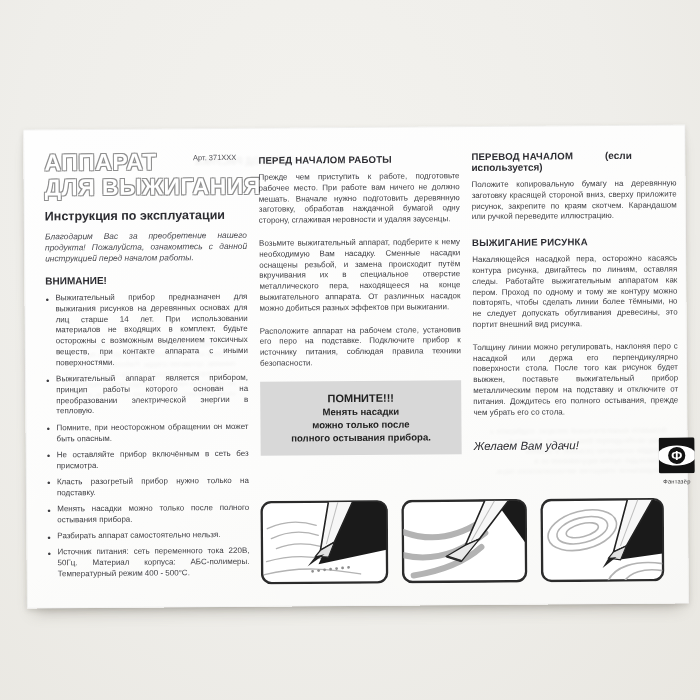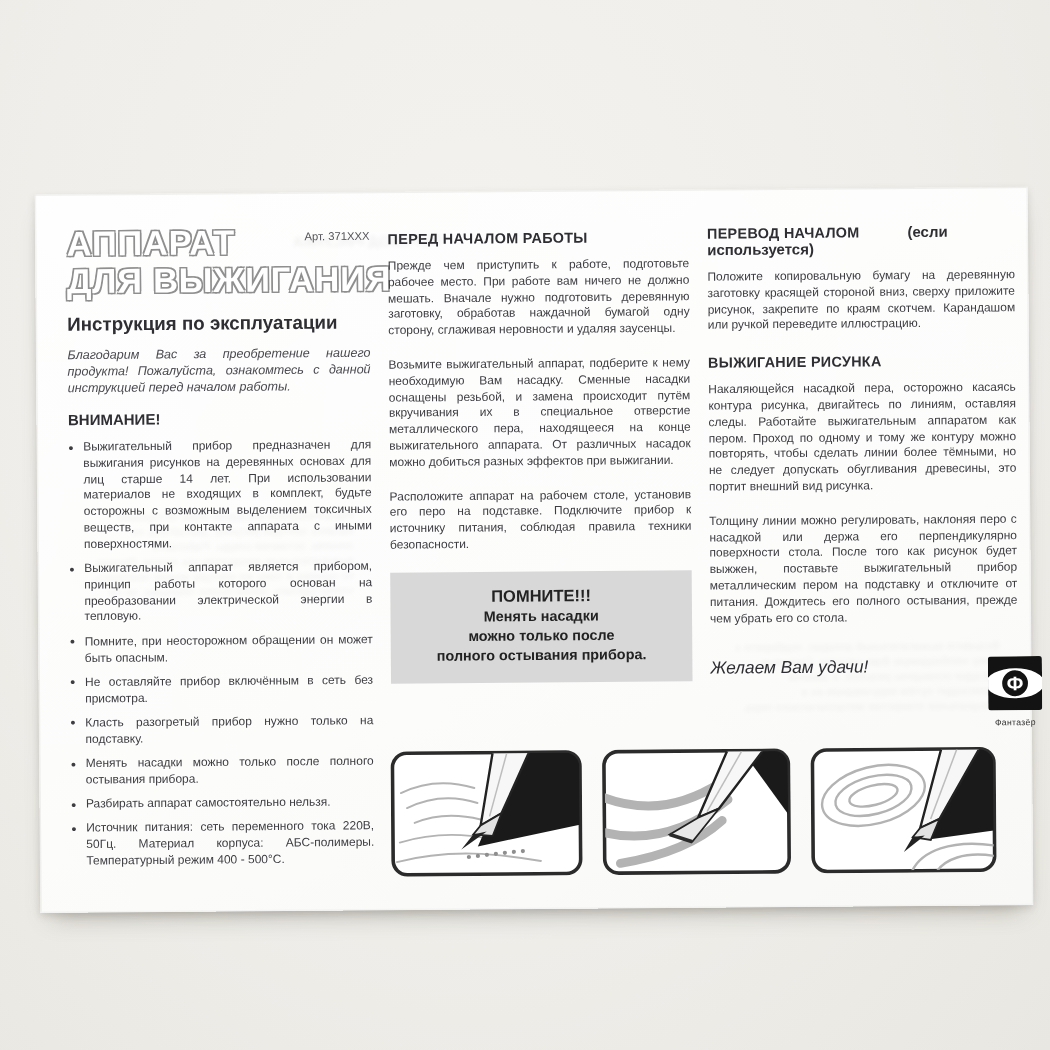--- a/index.html
+++ b/index.html
@@ -18,21 +18,21 @@
   .col{position:absolute;top:0;color:#3d3d42;}
   .col1{left:20px;top:20px;width:202px;}
   .col2{left:234px;top:26px;width:201px;}
   .col3{left:447px;top:24px;width:205px;}
   .outline-title{
     font-weight:bold;font-size:23px;line-height:25px;letter-spacing:0.5px;
     color:#ffffff;
     text-shadow:-1px -1px 0 #8f8f8f,1px -1px 0 #8f8f8f,-1px 1px 0 #8f8f8f,1px 1px 0 #8f8f8f;
     white-space:nowrap;
   }
-  .art{position:absolute;right:0;top:4px;font-size:7.5px;color:#55555a;}
+  .art{position:absolute;right:10px;top:4px;font-size:7.5px;color:#55555a;}
   .subtitle{font-weight:bold;font-size:12.5px;margin-top:9px;color:#2e2e33;}
   .intro{font-style:italic;font-size:8.4px;line-height:11px;margin-top:8px;color:#4a4a50;text-align:justify;}
   .h{font-weight:bold;font-size:9.6px;margin:0 0 7px 0;color:#2e2e33;letter-spacing:0.2px;}
   .h .note{font-weight:bold;font-size:10px;letter-spacing:0;margin-left:29px;}
   .attn-h{font-weight:bold;font-size:10px;margin:11px 0 7px 0;color:#2e2e33;}
   .p{font-size:8px;line-height:10.8px;text-align:justify;margin:0 0 12px 0;}
   .bullet{position:relative;font-size:8px;line-height:10.8px;text-align:justify;margin:0 0 5.5px 0;padding-left:10px;}
   .bullet::before{content:"●";position:absolute;left:0;top:0.5px;font-size:6px;color:#3d3d42;}
   .reminder{
     background:#d8d8d8;margin-top:3px;padding:10px 6px 11px 6px;text-align:center;color:#222;

